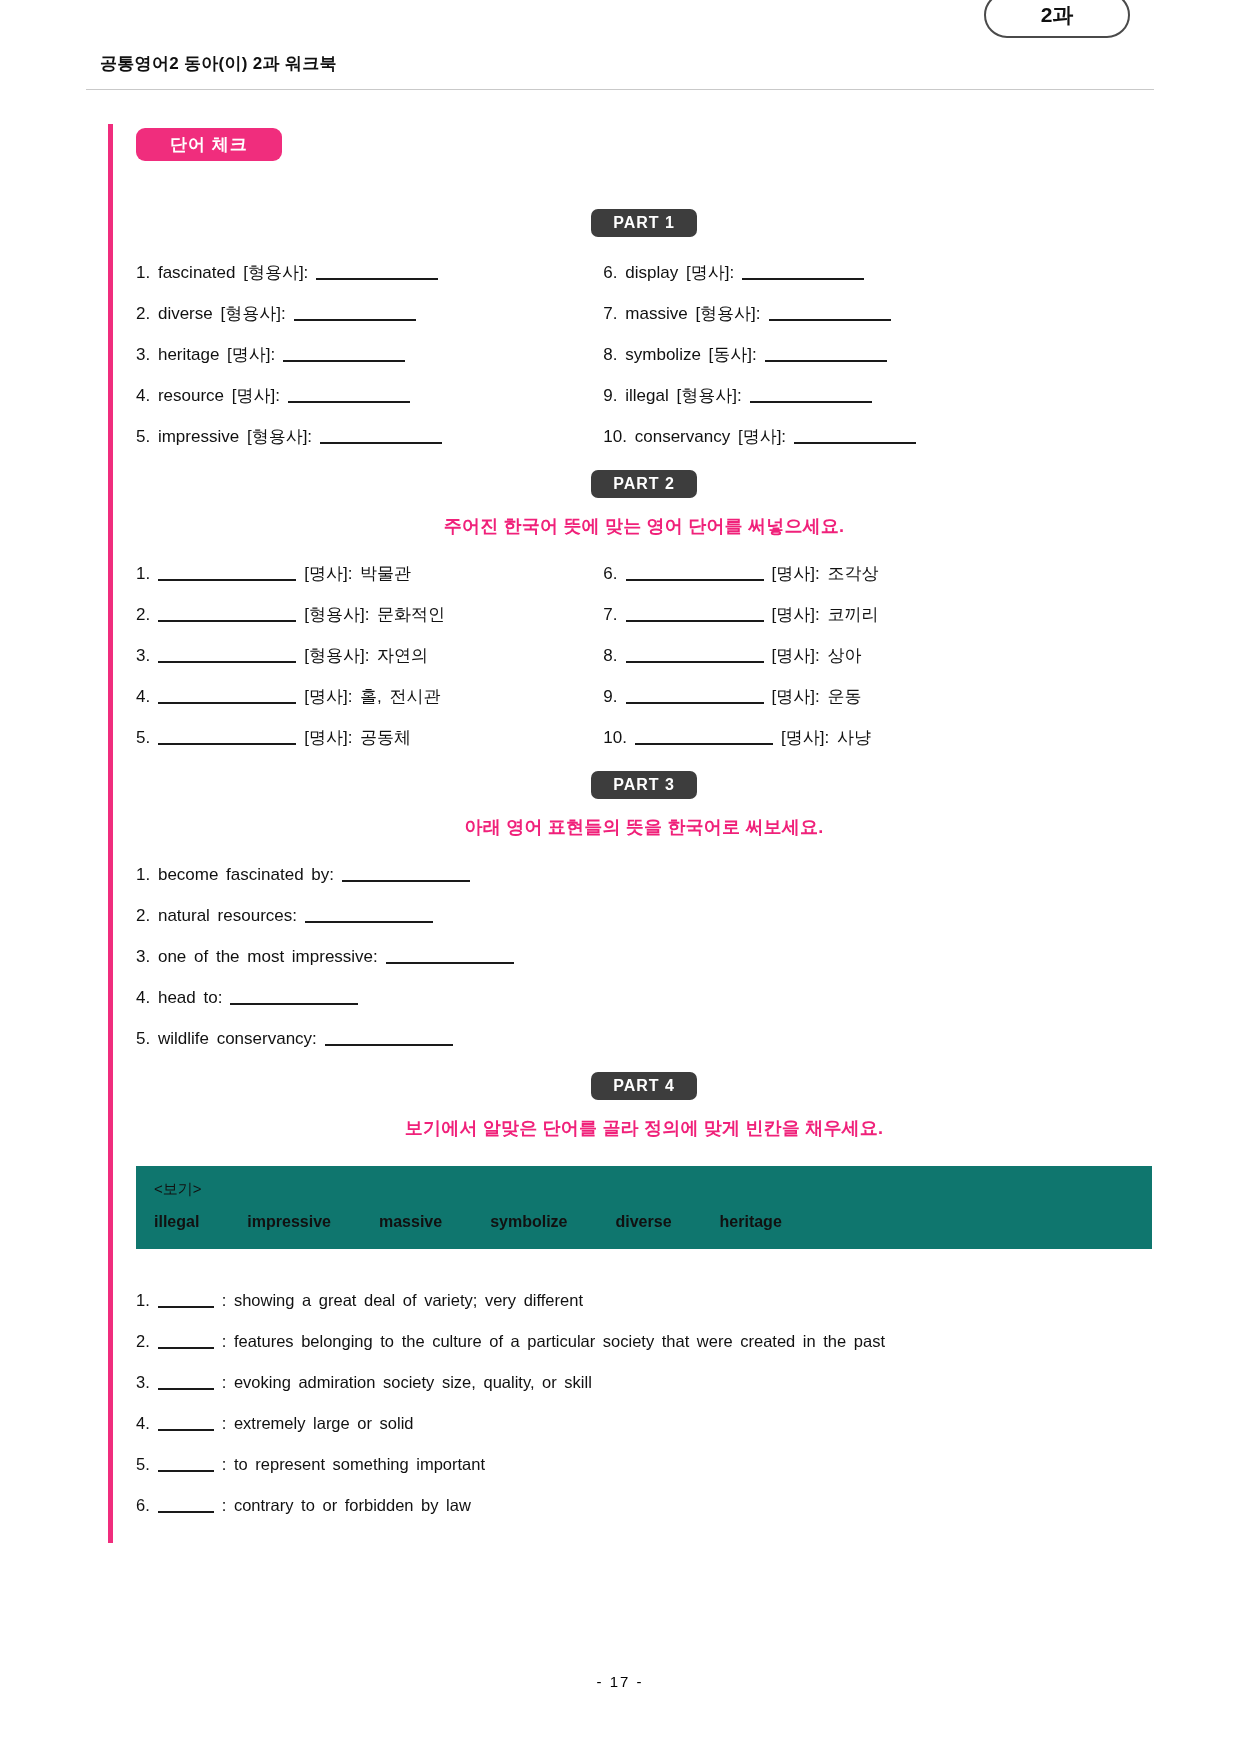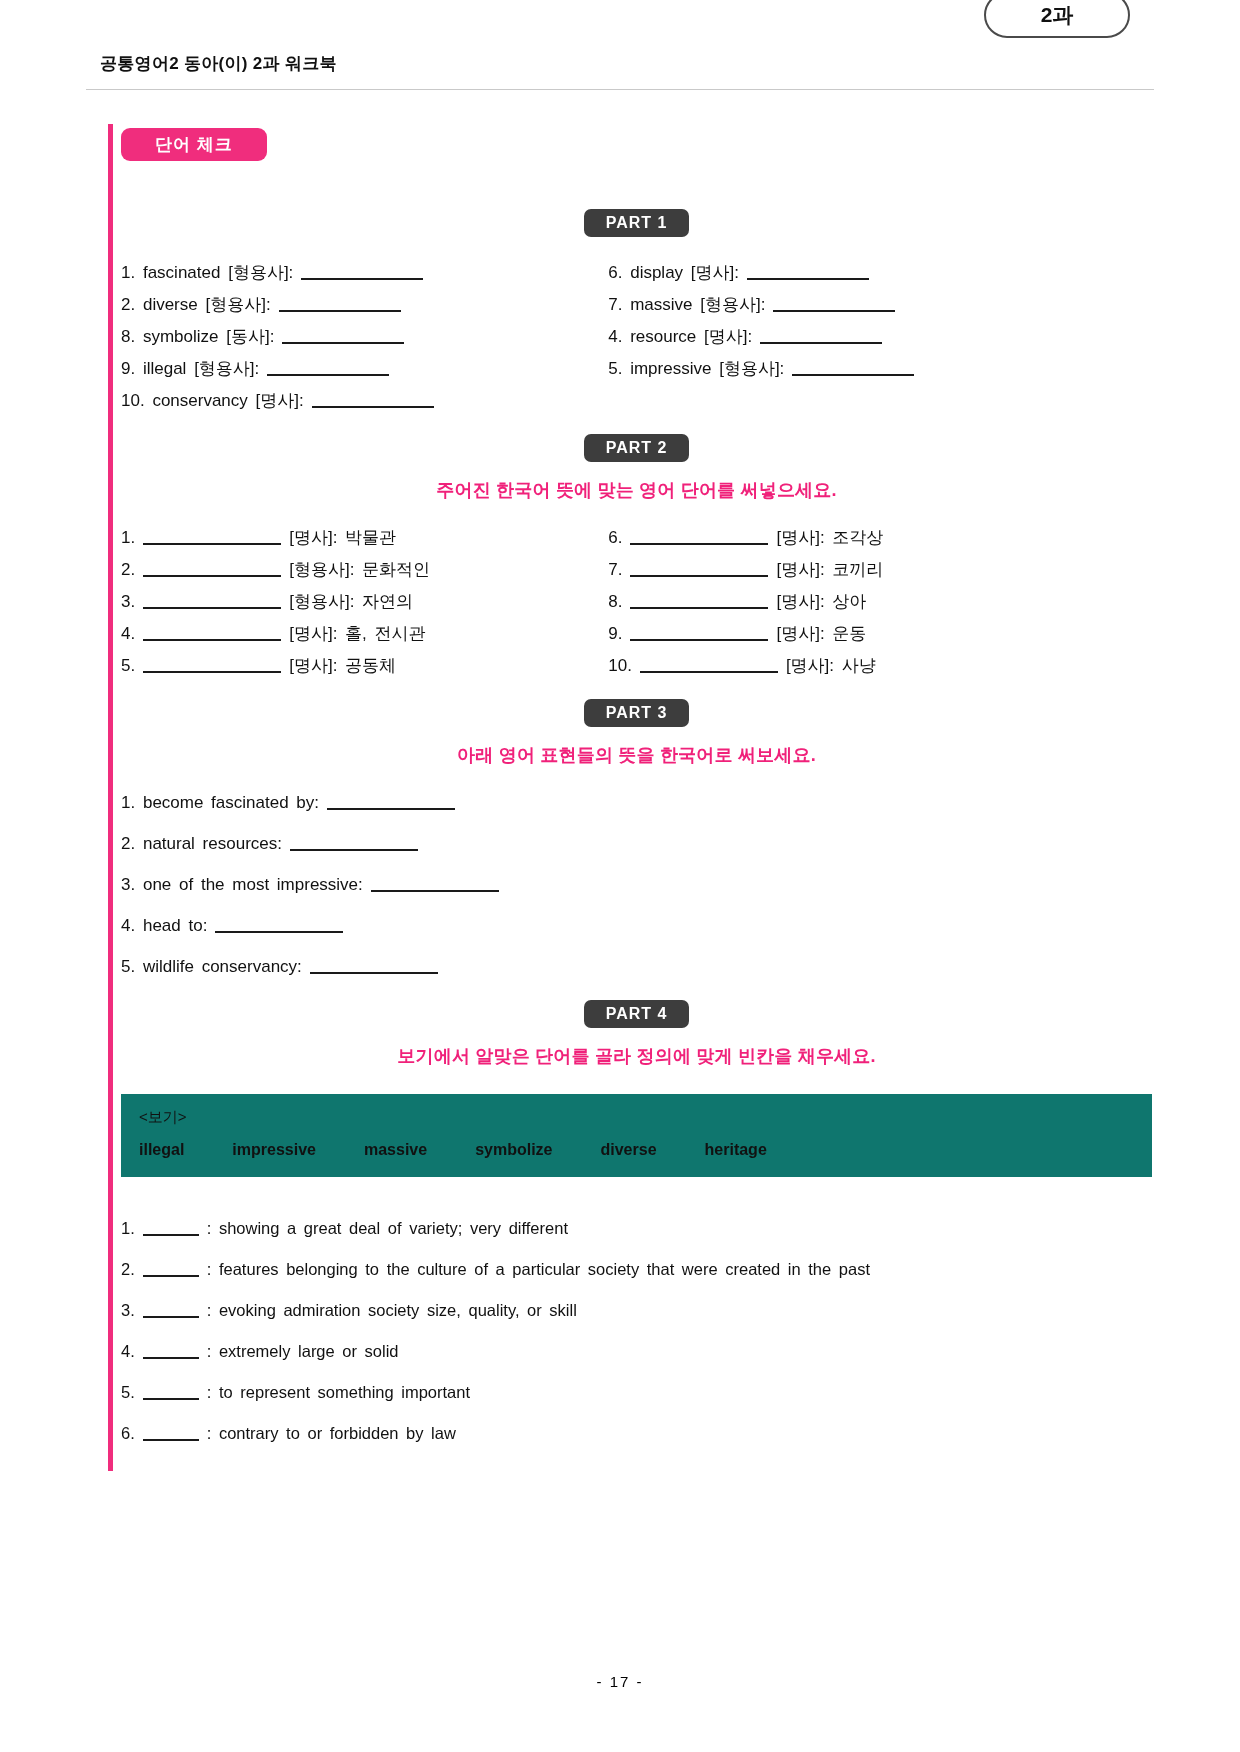--- a/index.html
+++ b/index.html
@@ -8,31 +8,31 @@
   body { position:relative; }
 
   
   .header { margin:0 86px; padding:52px 0 14px; border-bottom:1px solid #c9c9c9; position:relative; }
   .header-title { font-size:17px; font-weight:bold; margin-left:14px; letter-spacing:.3px; }
   .chapter-badge { position:absolute; right:24px; top:-8px; width:146px; height:46px;
     border:2px solid #4a4a4a; border-radius:23px; display:flex; align-items:center; justify-content:center;
     font-size:21px; font-weight:bold; background:#fff; }
 
   
-  .content { margin:34px 88px 0 108px; border-left:5px solid #f02d7d; padding:4px 0 6px 8px; }
+  .content { margin:34px 88px 0 108px; border-left:5px solid #f02d7d; padding:4px 0 6px 23px; }
 
   .section-badge { display:inline-block; background:#f02d7d; color:#fff; font-weight:bold;
     font-size:17px; padding:5px 34px; border-radius:9px; letter-spacing:1px; margin-bottom:24px; }
 
   .part-header { display:flex; align-items:center; gap:16px; margin:24px 0 26px;flex-direction:column; }
   .part-badge { background:#3d3d3d; color:#fff; font-weight:bold; font-size:16px;
     padding:5px 22px; border-radius:7px; letter-spacing:1px; flex:0 0 auto; }
   .part-instruction { color:#f0217a; font-weight:bold; font-size:18px; letter-spacing:.2px; }
 
-  .grid2 { display:grid; grid-template-columns:46% 54%; row-gap:22px; margin-bottom:4px;gap:13px; }
+  .grid2 { display:grid; grid-template-columns:46% 54%; row-gap:22px; margin-bottom:4px; }
   .item { font-size:17px; line-height:19px; word-spacing:3px; white-space:nowrap; }
   .list1col .item { margin-bottom:22px; }
 
   .blank { display:inline-block; border-bottom:2px solid #1a1a1a; height:10px; vertical-align:-2px; }
   .bw120 { width:122px; margin-left:8px; }
   .bw135 { width:138px; margin:0 8px; }
   .bw125 { width:128px; margin-left:8px; }
   .bw55  { width:56px;  margin:0 8px; }
 
   
@@ -59,20 +59,21 @@
 
   
   <div class="part-header">
     <span class="part-badge">PART 1</span>
   </div>
   <div class="grid2">
     <div class="item"><span>1.</span> <span>fascinated</span> <span>[형용사]:</span><span class="blank bw120"></span></div>
     <div class="item"><span>6.</span> <span>display</span> <span>[명사]:</span><span class="blank bw120"></span></div>
     <div class="item"><span>2.</span> <span>diverse</span> <span>[형용사]:</span><span class="blank bw120"></span></div>
     <div class="item"><span>7.</span> <span>massive</span> <span>[형용사]:</span><span class="blank bw120"></span></div>
+    <div class="item"><span>3.</span> <span>heritage</span> <span>[명사]:</span><span class="blank bw120"></span></div>
     <div class="item"><span>8.</span> <span>symbolize</span> <span>[동사]:</span><span class="blank bw120"></span></div>
     <div class="item"><span>4.</span> <span>resource</span> <span>[명사]:</span><span class="blank bw120"></span></div>
     <div class="item"><span>9.</span> <span>illegal</span> <span>[형용사]:</span><span class="blank bw120"></span></div>
     <div class="item"><span>5.</span> <span>impressive</span> <span>[형용사]:</span><span class="blank bw120"></span></div>
     <div class="item"><span>10.</span> <span>conservancy</span> <span>[명사]:</span><span class="blank bw120"></span></div>
   </div>
 
   
   <div class="part-header">
     <span class="part-badge">PART 2</span>

